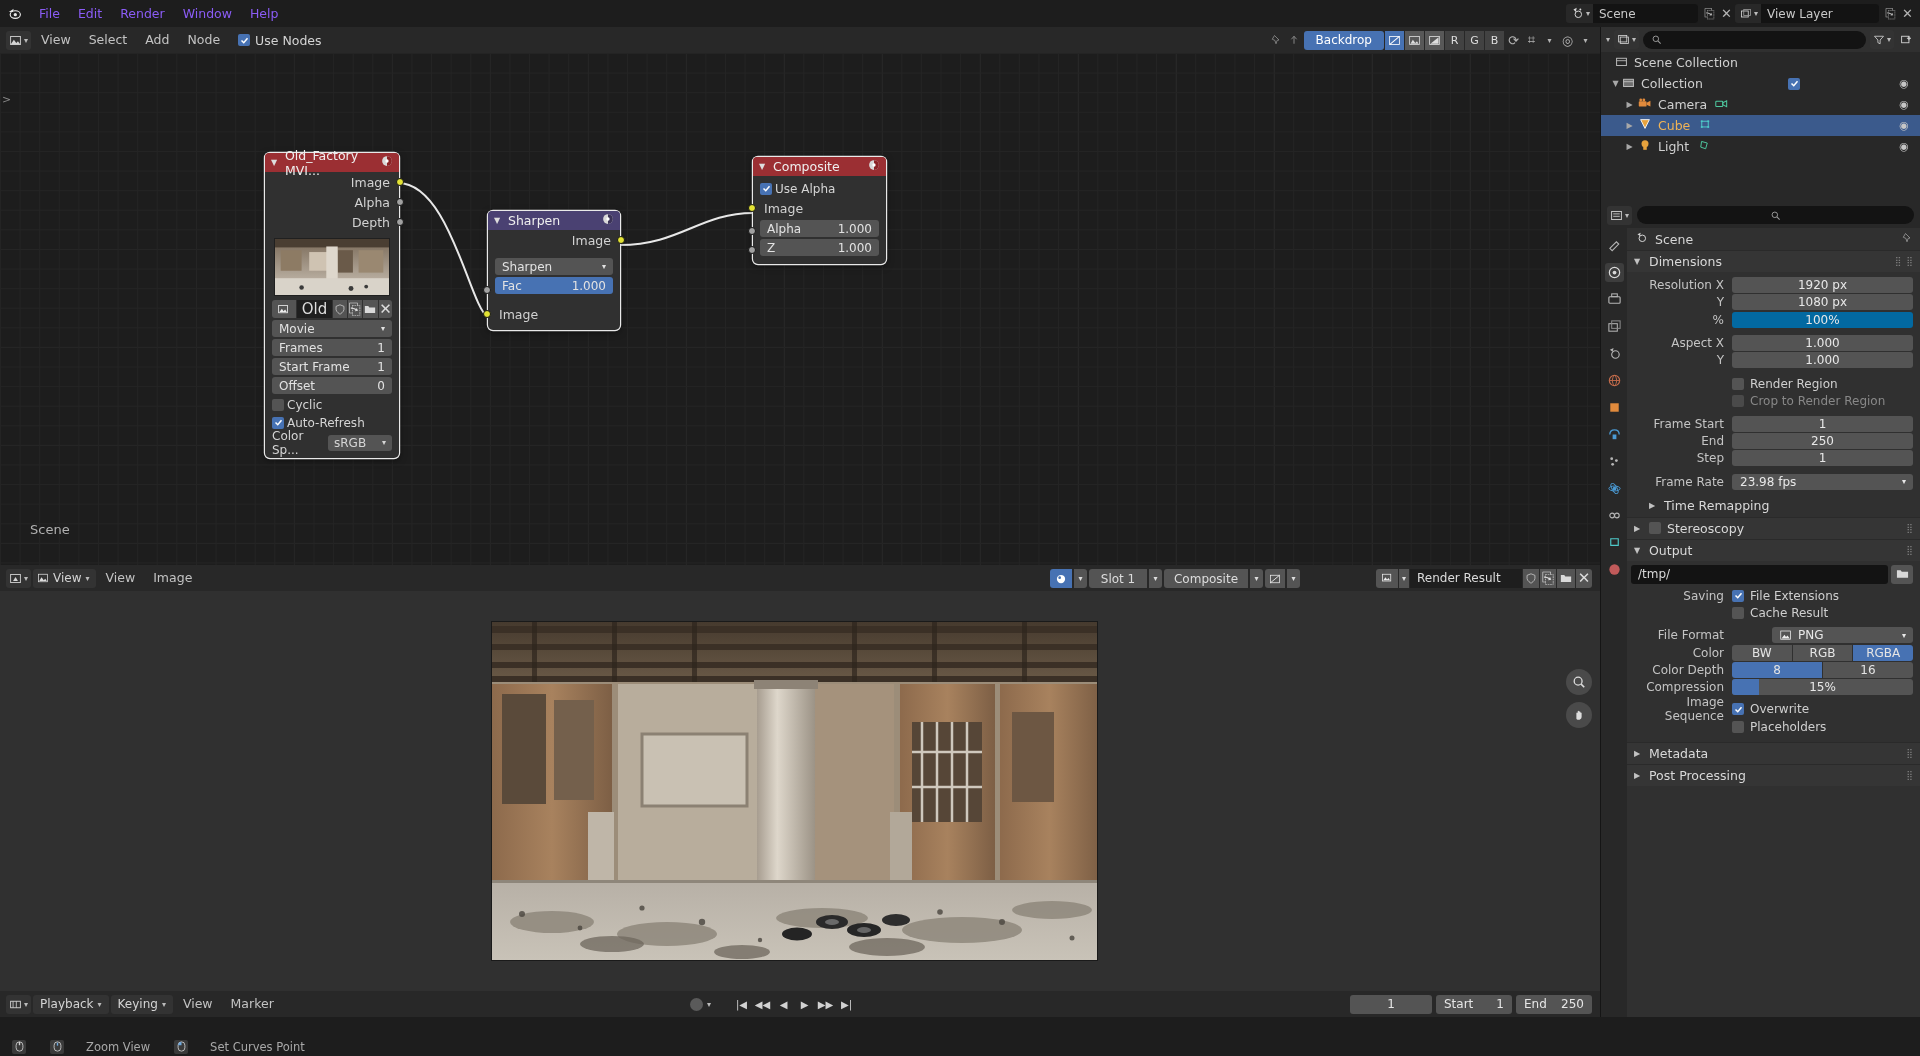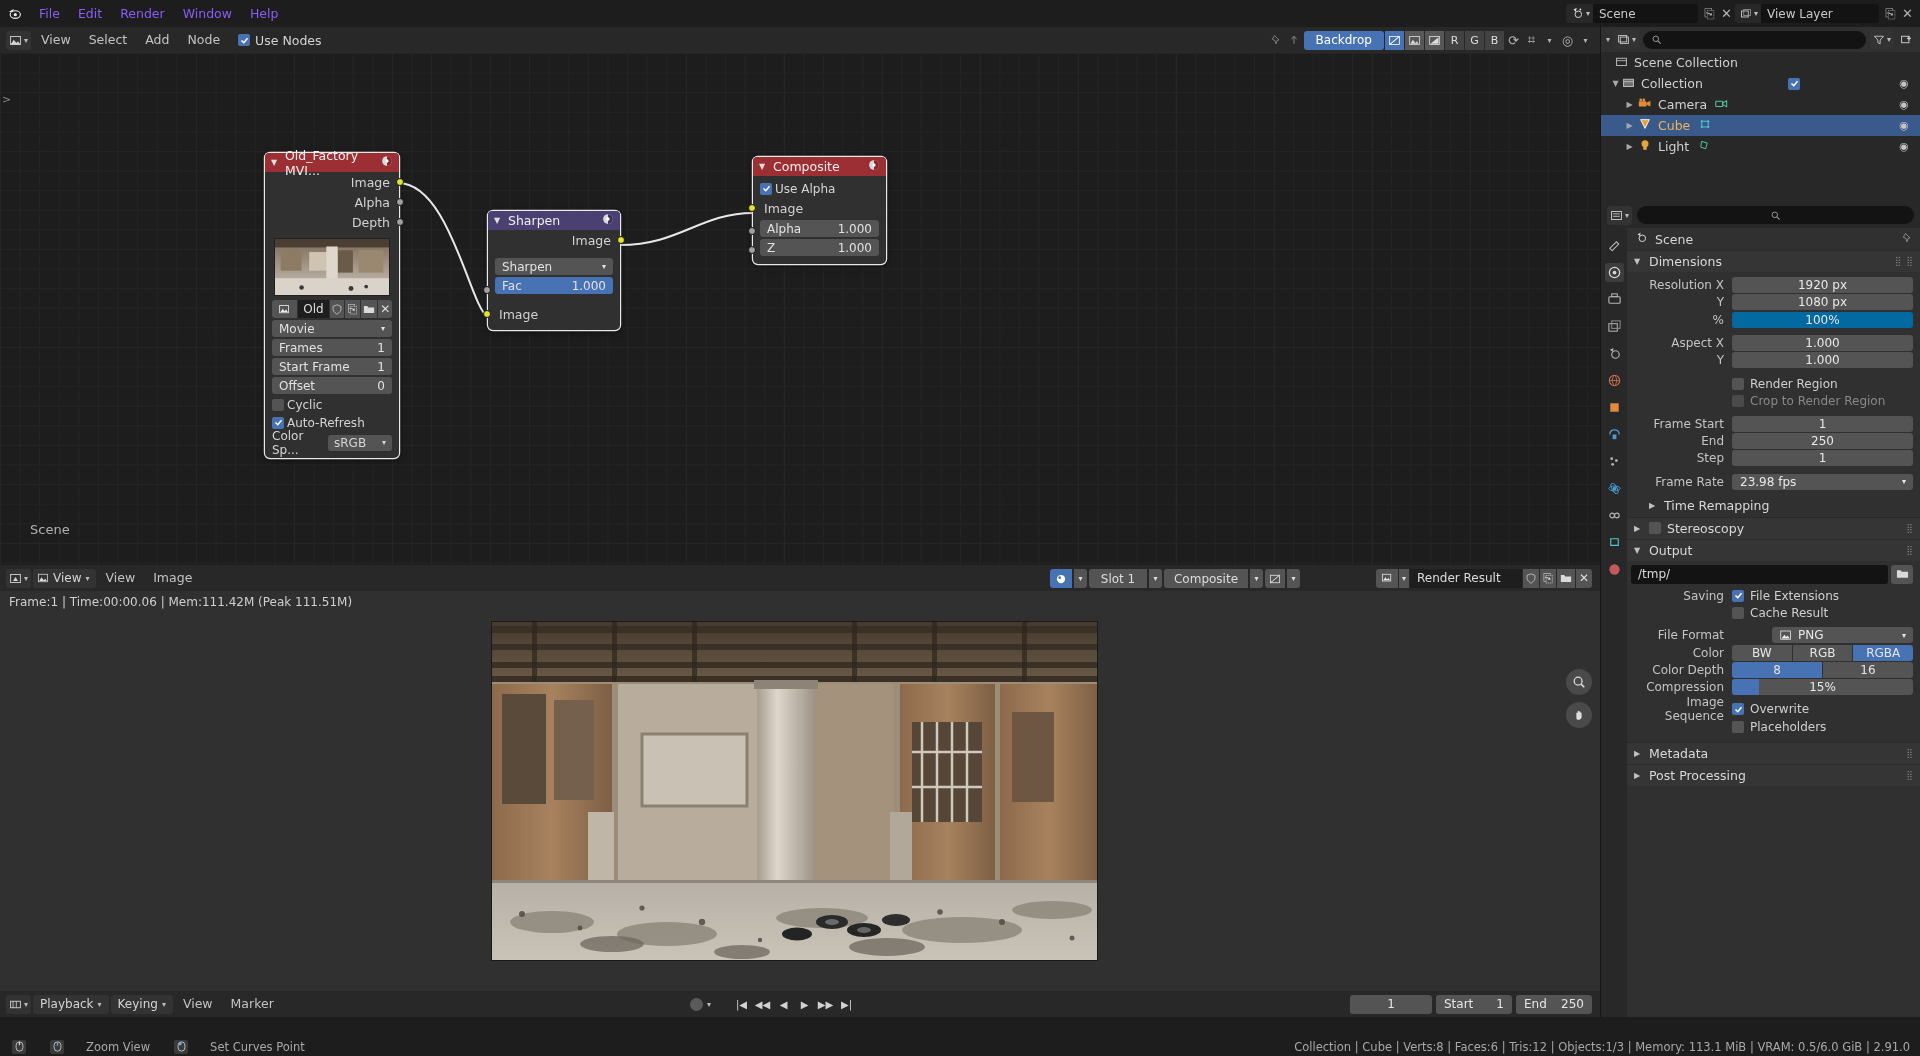--- a/index.html
+++ b/index.html
@@ -81,21 +81,21 @@
   .npreview { margin:6px 9px 0 9px; height:58px; border:1px solid #202020; overflow:hidden; position:relative;}
   .nfield { margin:2px 7px; height:17px; background:#545454; border-radius:3px;
             display:flex; align-items:center; padding:0 7px; font-size:12px; color:#e2e2e2;}
   .nfield.split { justify-content:space-between; }
   .nfield.blue { background:#4772b3; }
   .nfield.drop { justify-content:space-between; }
   .nrow { margin:1px 7px; height:17px; display:flex; align-items:center; gap:3px;
           font-size:12px; color:#d5d5d5; }
   .img-toolbar { margin:4px 7px 2px; height:18px; display:flex; align-items:center; gap:1px;}
   .itb { height:18px; background:#545454; display:flex; align-items:center; justify-content:center;
-         color:#ddd; font-size:12px; }
+         color:#ddd; font-size:15px; }
   .nlink { position:absolute; pointer-events:none; overflow:visible; }
 
   
   .npanel { position:absolute; right:54px; top:53px; width:200px; height:512px; background:#303030;
             border-left:1px solid #161616;}
   .npanel-hd { height:21px; display:flex; align-items:center; gap:5px; padding-left:6px;
                font-size:12.5px; color:#d8d8d8; }
   .npanel-hd .tri { font-size:8px; }
   .tool-card { margin:3px 8px; display:flex; align-items:center; gap:8px; height:30px;}
   .tool-ico { width:26px; height:26px; background:#3b3b3b; border:1px dashed #c78a3a; border-radius:3px;
@@ -560,21 +560,20 @@
         <div class="itb" style="width:16px;height:19px;">⎘</div>
         <div class="itb" style="width:18px;height:19px;">
           <svg width="12" height="11" viewBox="0 0 14 12">
               <path d="M1 10 L1 2 L5 2 L6.2 3.6 L13 3.6 L13 10 z" fill="#d9d9d9"></path>
             </svg>
         </div>
         <div class="itb" style="width:16px;height:19px;border-radius:0 3px 3px 0;">✕</div>
       </div>
     </div>
 
-    <div class="ie-info">Frame:1 | Time:00:00.06 | Mem:111.42M (Peak 111.51M)</div>
 
     <div style="position:absolute;right:300px;top:4px;display:flex;align-items:center;gap:2px;">
       <div class="itb" style="width:22px;height:19px;background:#4772b3;border-radius:3px 0 0 3px;">
         <svg width="12" height="12" viewBox="0 0 16 16">
             <circle cx="8" cy="8" r="5.5" fill="#fff"></circle>
             <circle cx="6.2" cy="6.2" r="1.8" fill="#4772b3"></circle>
           </svg>
       </div>
       <div class="itb" style="width:13px;height:19px;font-size:8px;border-radius:0 3px 3px 0;">▾</div>
       <div class="itb" style="width:58px;height:19px;border-radius:3px 0 0 3px;font-size:12px;">Slot 1</div>
@@ -1182,16 +1181,15 @@
     </div>
     <div class="sb-item">
       <span class="kbd">
         <svg width="9" height="11" viewBox="0 0 10 13">
             <rect x="1" y="1" width="8" height="11" rx="4" fill="none" stroke="#d0d0d0" stroke-width="1"></rect>
             <path d="M1 5 L1 4 A4 4 0 0 1 5 1 L5 5 z" fill="#6fa8dc"></path>
           </svg>
       </span>
       <span>Set Curves Point</span>
     </div>
-    <div class="sb-right">Collection | Cube | Verts:8 | Faces:6 | Tris:12 | Objects:1/3 | Memory: 113.1 MiB | VRAM: 0.5/6.0 GiB | 2.91.0</div>
   </div>
 
 </div>
 
 </body></html>

